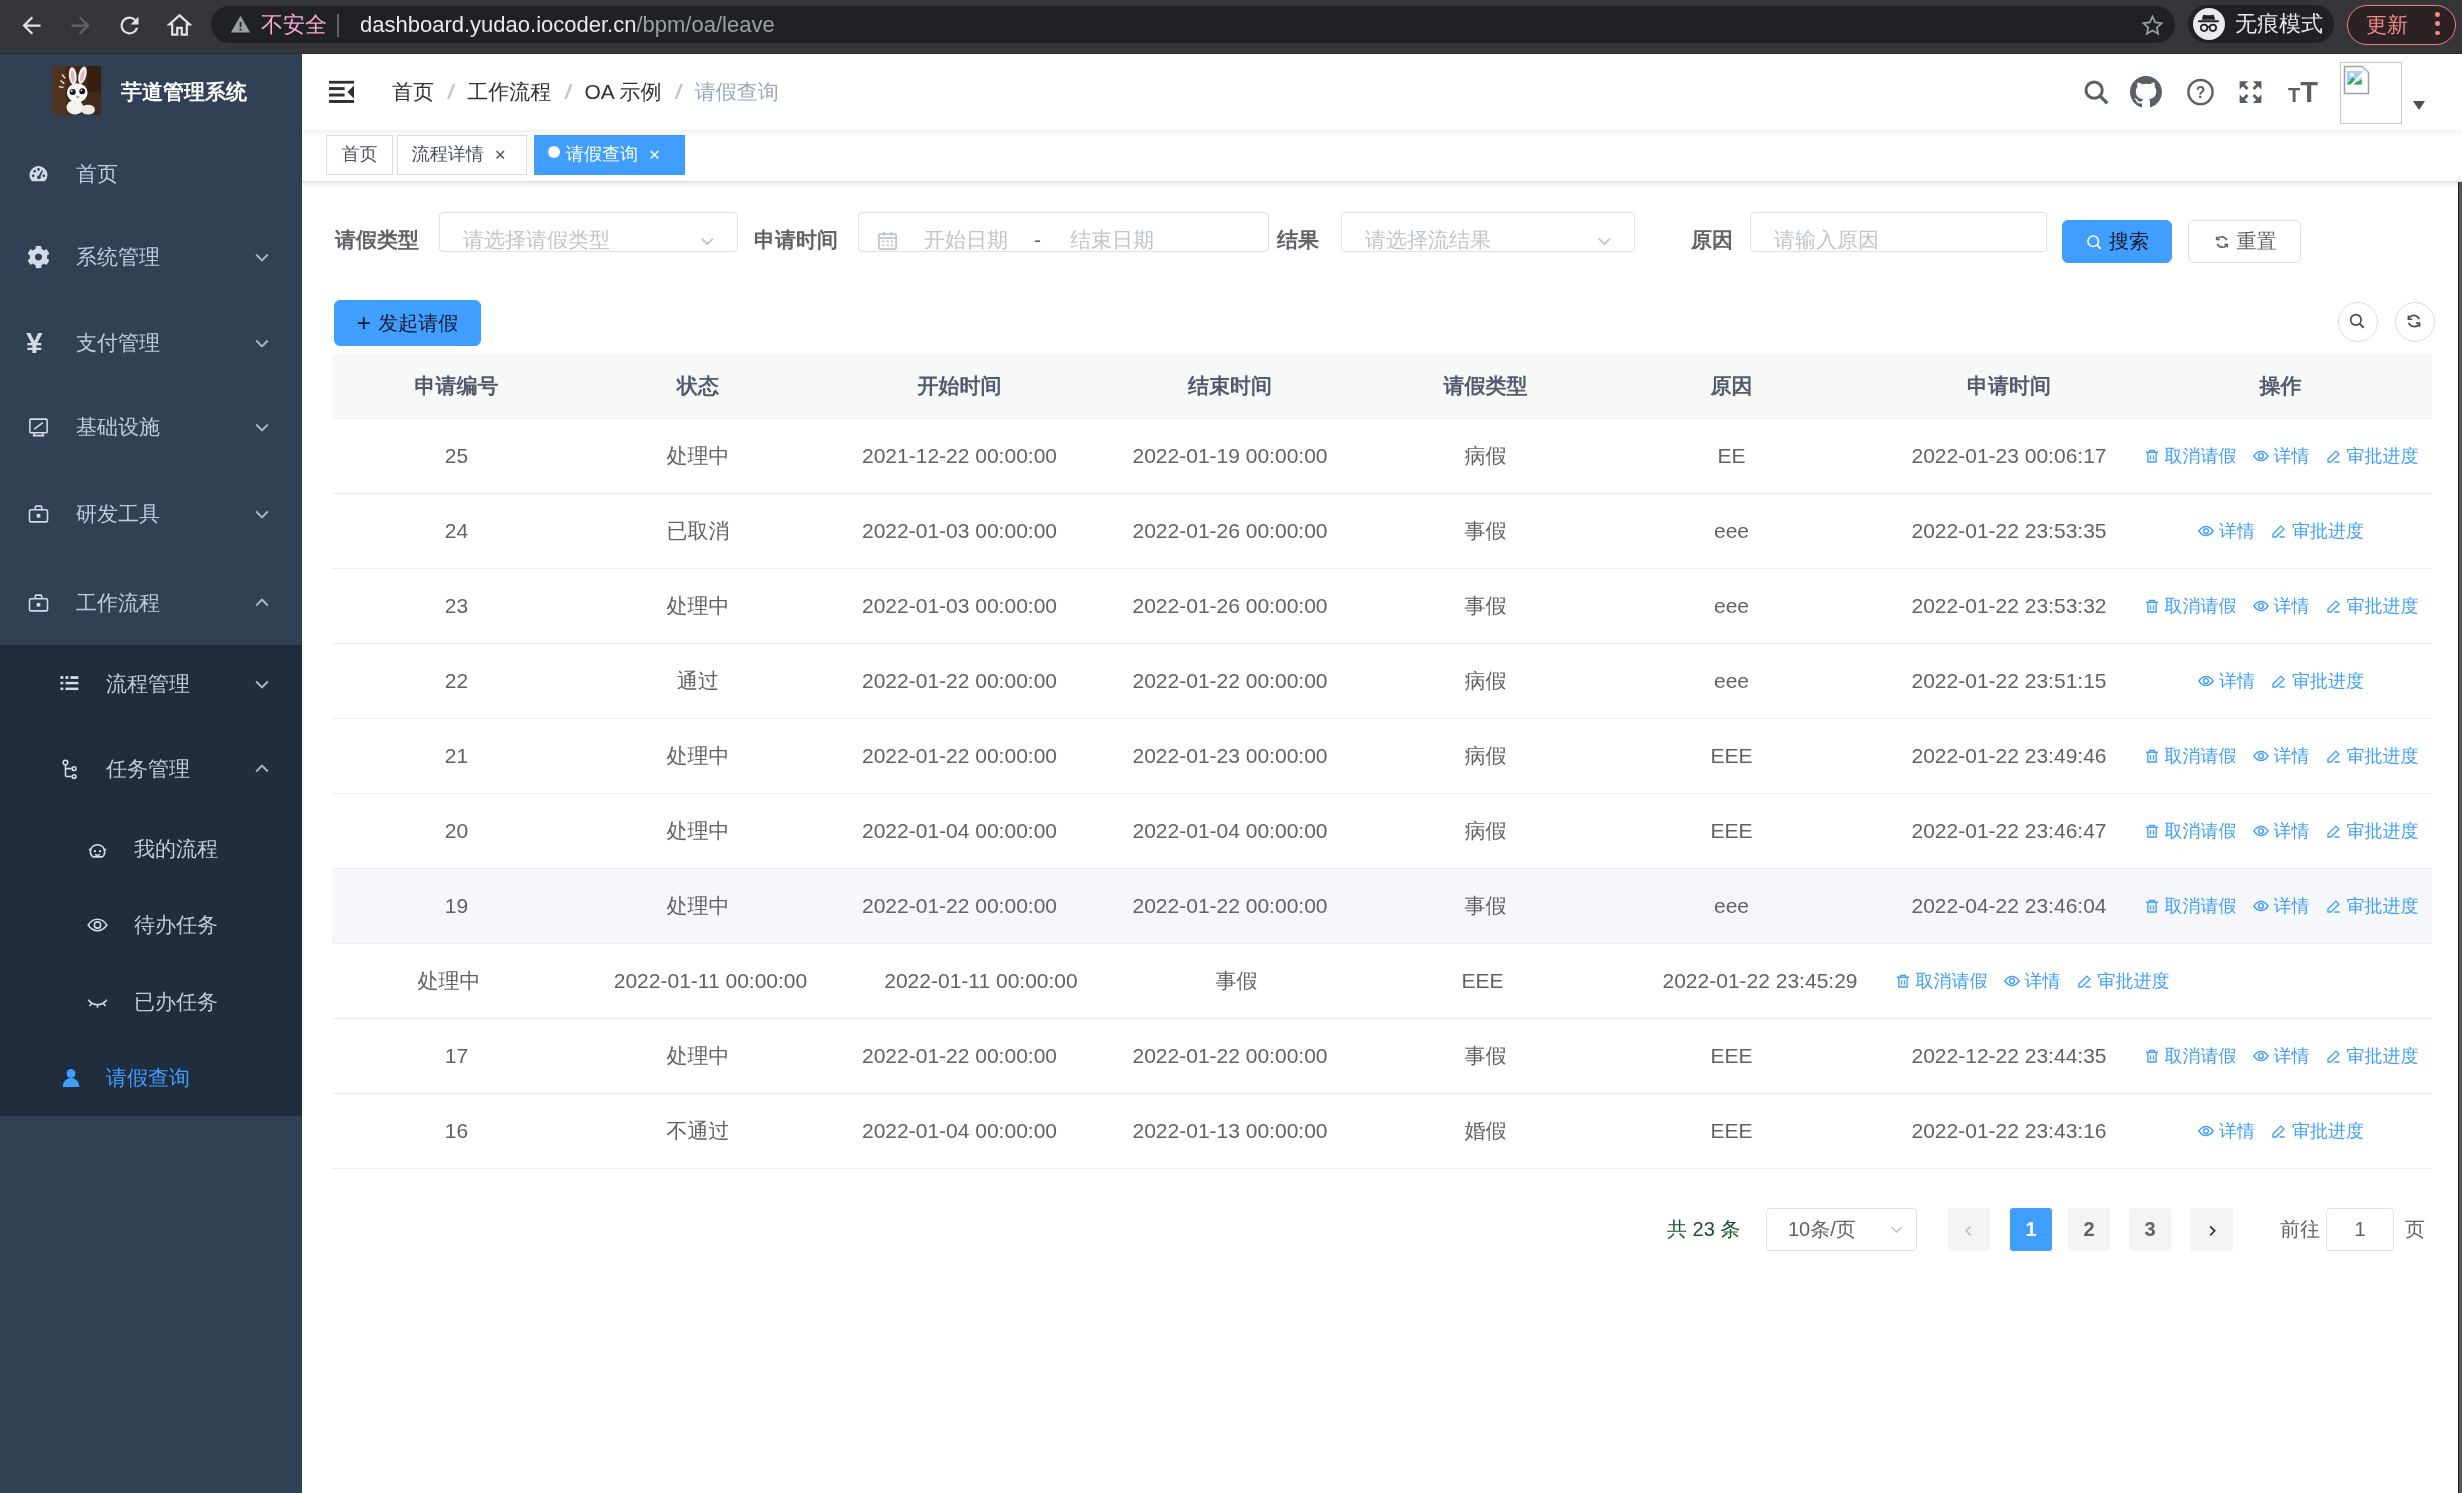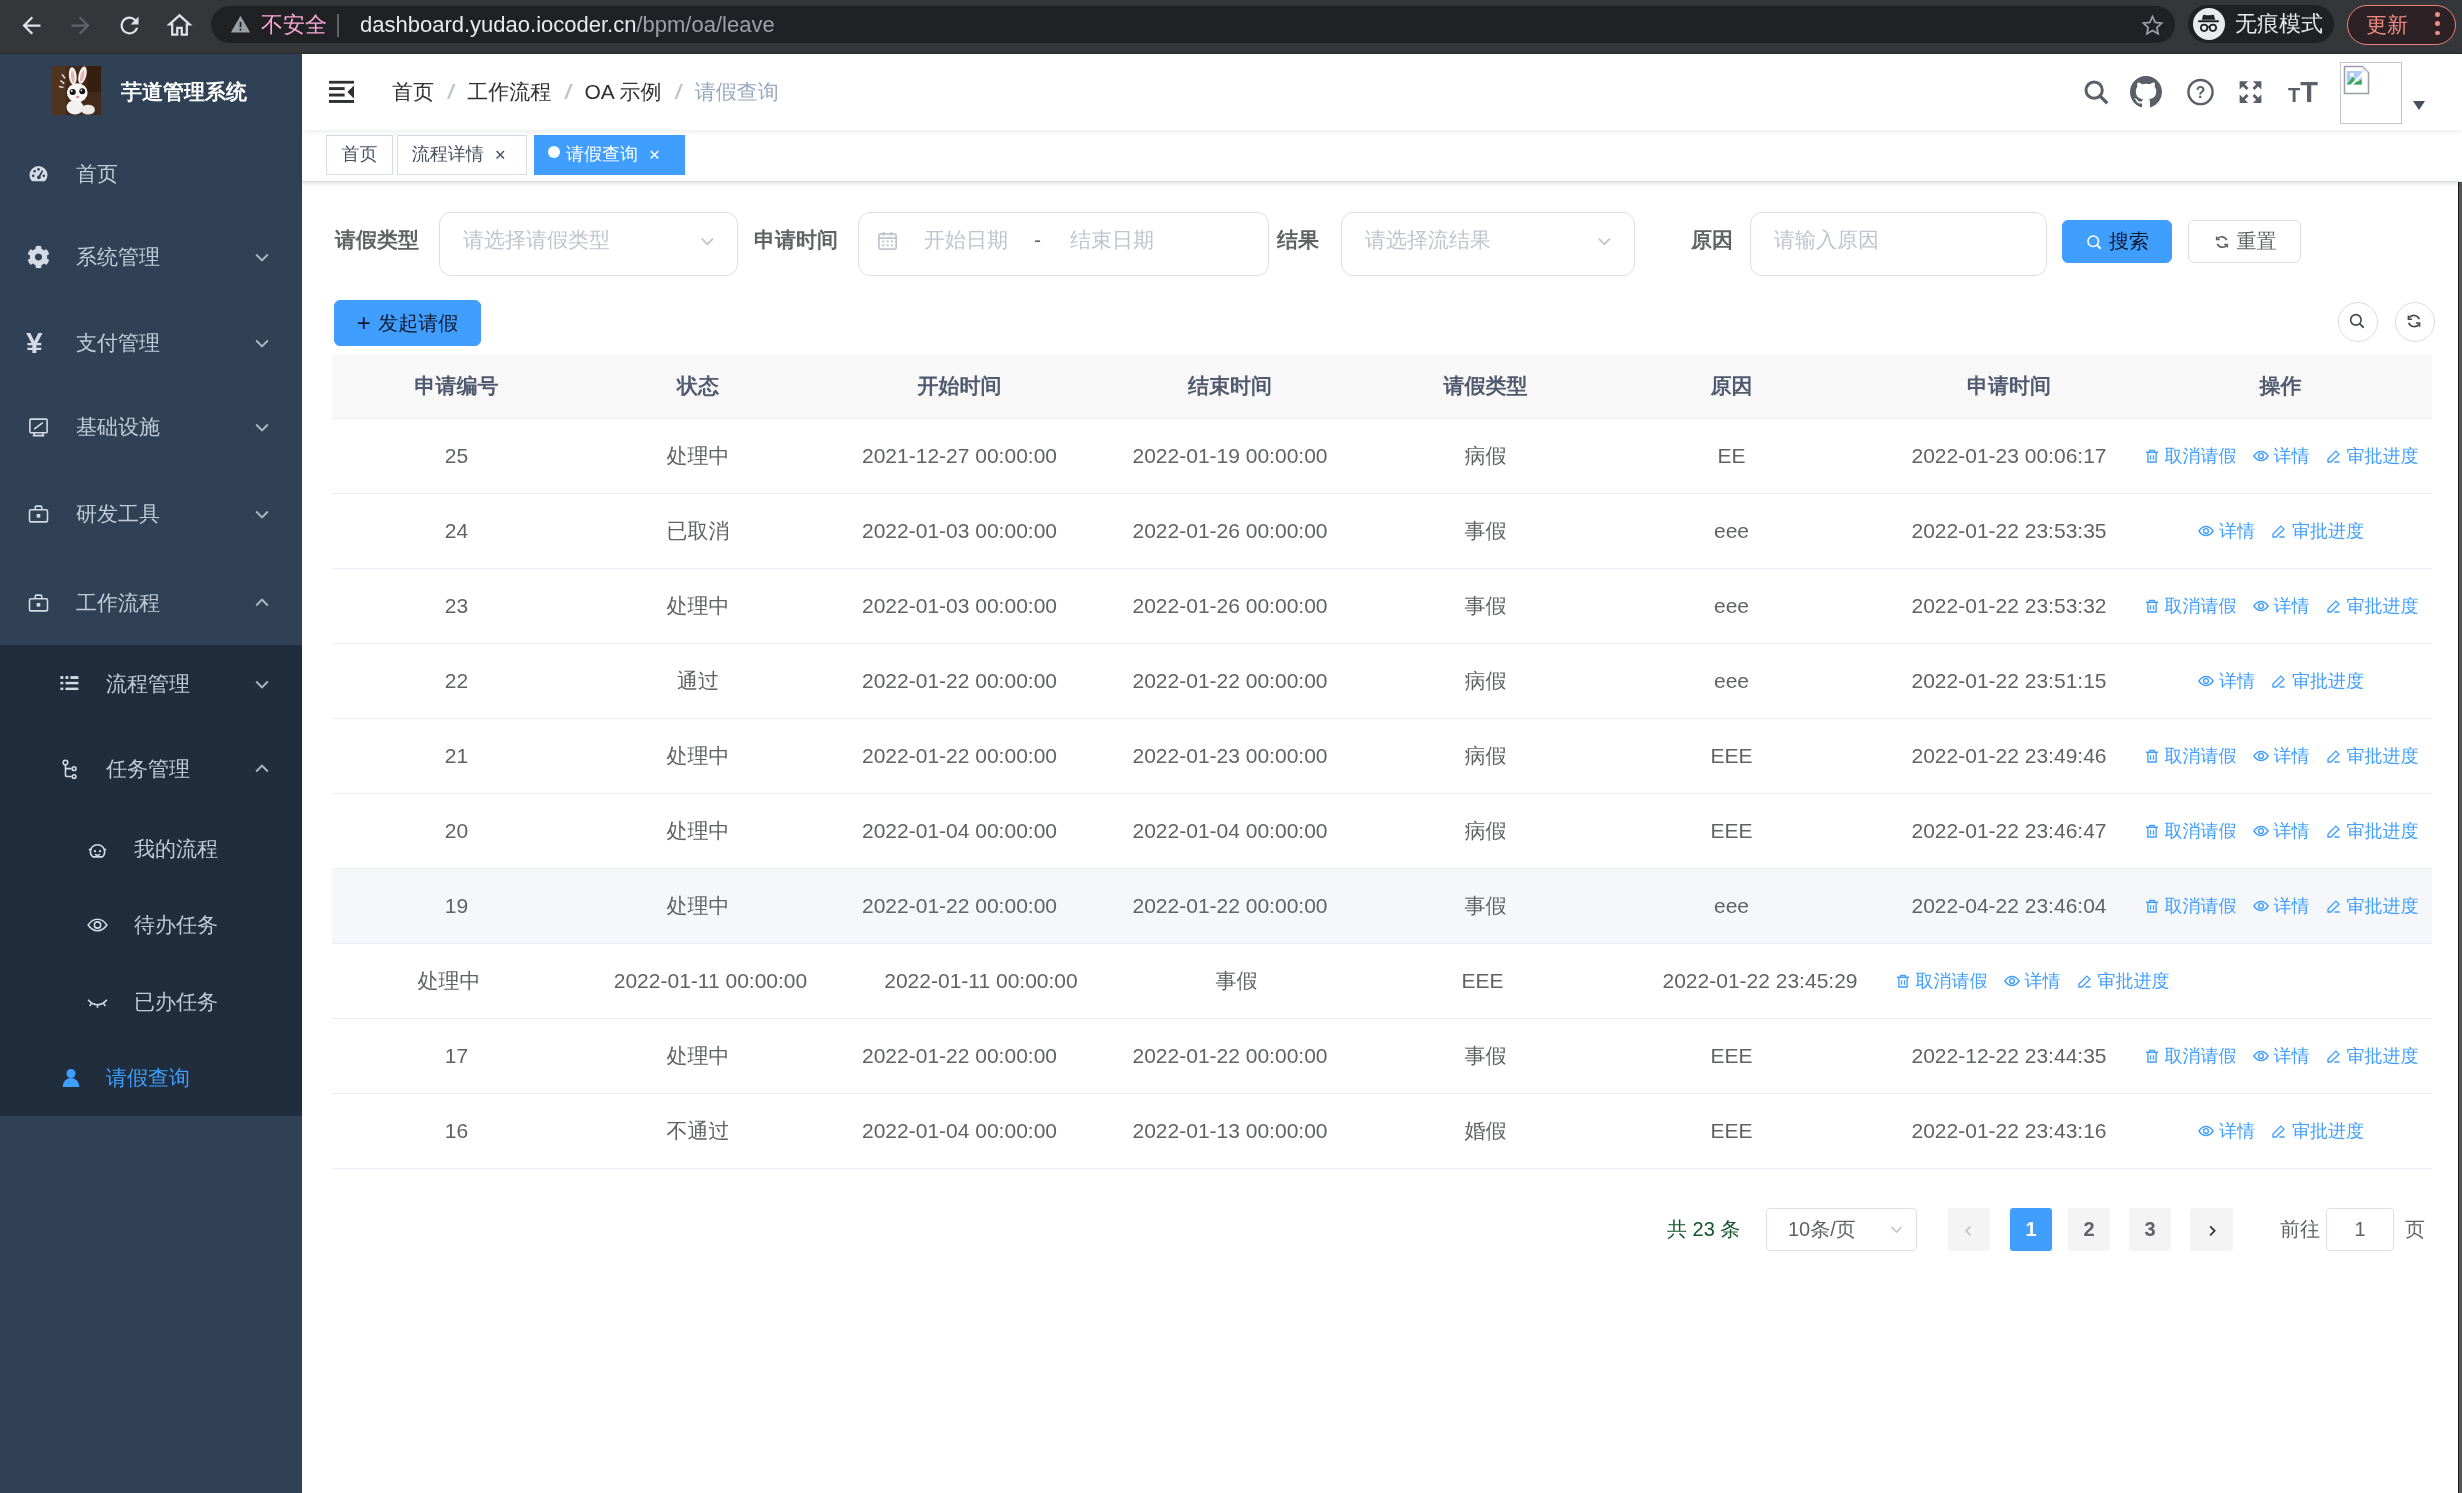--- a/index.html
+++ b/index.html
@@ -33,21 +33,21 @@
 
 #tags { position:absolute; left:302px; top:130px; width:2160px; height:52px; background:#fff; border-bottom:1.5px solid #d8dce5; box-shadow:0 1.5px 4.6px rgba(0,0,0,.10); z-index:2; }
 .tag { position:absolute; top:5.3px; height:40px; border:1.5px solid #d8dce5; background:#fff; color:#495060; font-size:18px; line-height:37px; padding:0 12px; white-space:nowrap; }
 .tag.active { background:#409eff; color:#fff; border-color:#409eff; }
 .tag .dot { display:inline-block; width:12px; height:12px; border-radius:50%; background:#fff; margin-right:6px; position:relative; top:-2.3px; }
 .tag .x { display:inline-block; margin-left:10.6px; font-size:14.4px; vertical-align:0.8px; }
 
 
 #content { position:absolute; left:302px; top:182px; width:2160px; height:1312px; background:#fff; }
 .flabel { position:absolute; font-size:21px; font-weight:bold; color:#606266; top:0; height:56px; line-height:56px; }
-.finput { position:absolute; top:0; height:64px; border:1.5px solid #dcdfe6; border-radius:12px; background:#fff; }
+.finput { position:absolute; top:0; height:40px; border:1.5px solid #dcdfe6; border-radius:4px; background:#fff; }
 .ph { color:#c0c4cc; font-size:21px; line-height:53px; white-space:nowrap; }
 .btn { position:absolute; border-radius:6px; font-size:20px; text-align:center; }
 .btn.primary { background:#409eff; color:#0f172a; border:1.5px solid #409eff; }
 .btn.plain { background:#fff; color:#606266; border:1.5px solid #dcdfe6; }
 
 
 #table { position:absolute; left:30px; top:172px; width:2100px; }
 .trow { display:flex; width:2100px; border-bottom:1.5px solid #ebeef5; }
 .trow.head { background:#f8f8f9; height:65px; }
 .trow.data { background:#fff; height:75px; }
@@ -399,21 +399,21 @@
           <div class="tc c3">开始时间</div>
           <div class="tc c4">结束时间</div>
           <div class="tc c5">请假类型</div>
           <div class="tc c6">原因</div>
           <div class="tc c7">申请时间</div>
           <div class="tc c8">操作</div>
         </div>
       <div class="trow data">
           <div class="tc c1">25</div>
           <div class="tc c2">处理中</div>
-          <div class="tc c3">2021-12-27 00:00:00</div>
+          <div class="tc c3">2021-12-22 00:00:00</div>
           <div class="tc c4">2022-01-19 00:00:00</div>
           <div class="tc c5">病假</div>
           <div class="tc c6">EE</div>
           <div class="tc c7">2022-01-23 00:06:17</div>
           <div class="tc c8">
             <span class="alink"><svg width="18" height="18" viewBox="0 0 24 24" fill="none" stroke="#409eff" stroke-width="1.8">
                 <path d="M4 7h16M9 7V4.5h6V7M6.5 7v13h11V7M10 11v6M14 11v6"></path>
               </svg>取消请假</span>
             <span class="alink"><svg width="18" height="18" viewBox="0 0 24 24" fill="none" stroke="#409eff" stroke-width="1.8">
                 <path d="M2.5 12c2.8-4 6-6 9.5-6s6.7 2 9.5 6c-2.8 4-6 6-9.5 6s-6.7-2-9.5-6z"></path>

